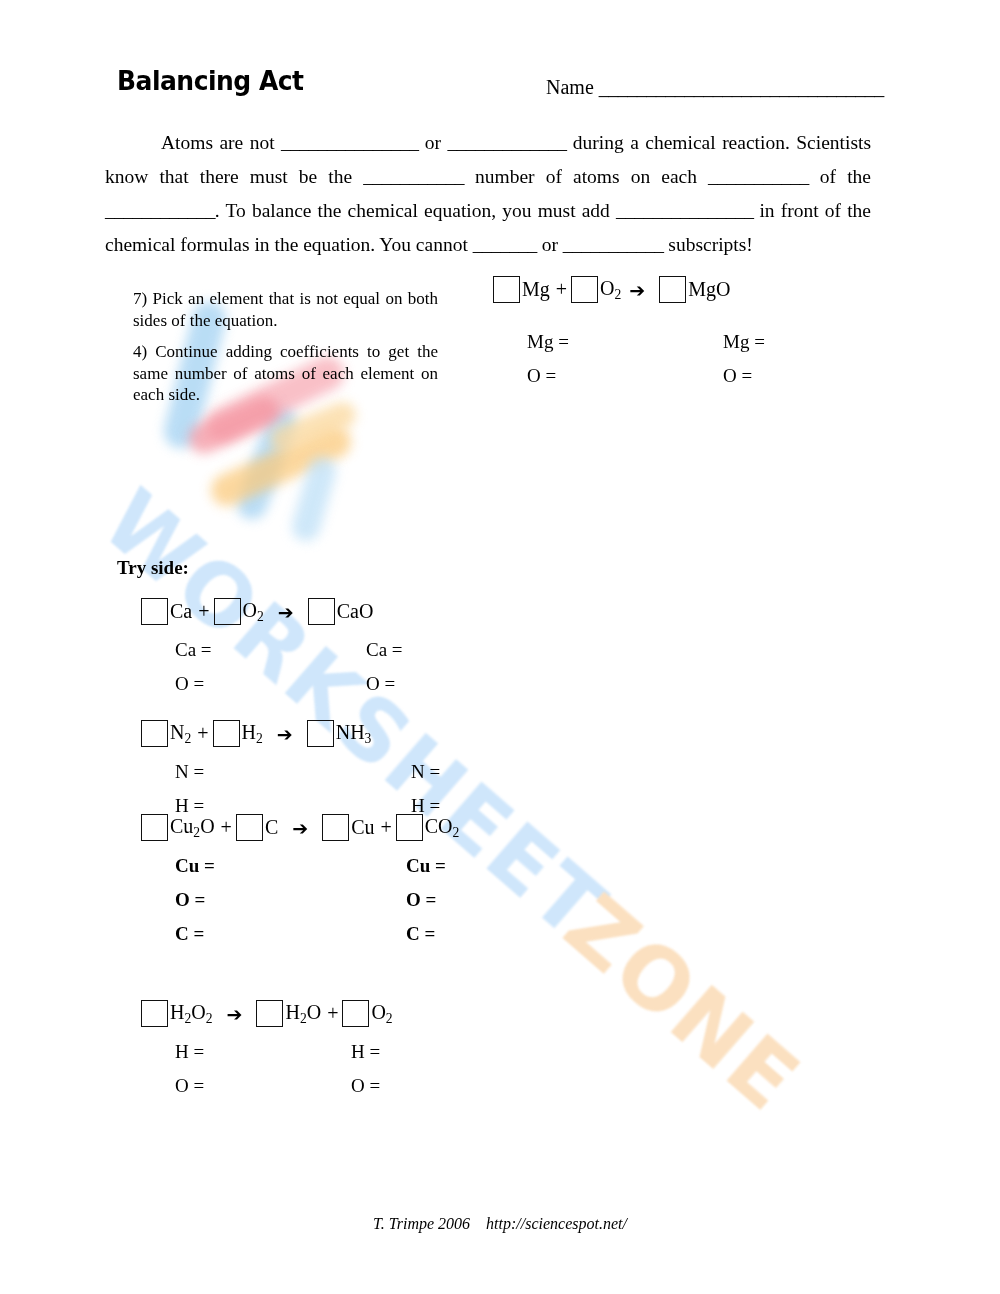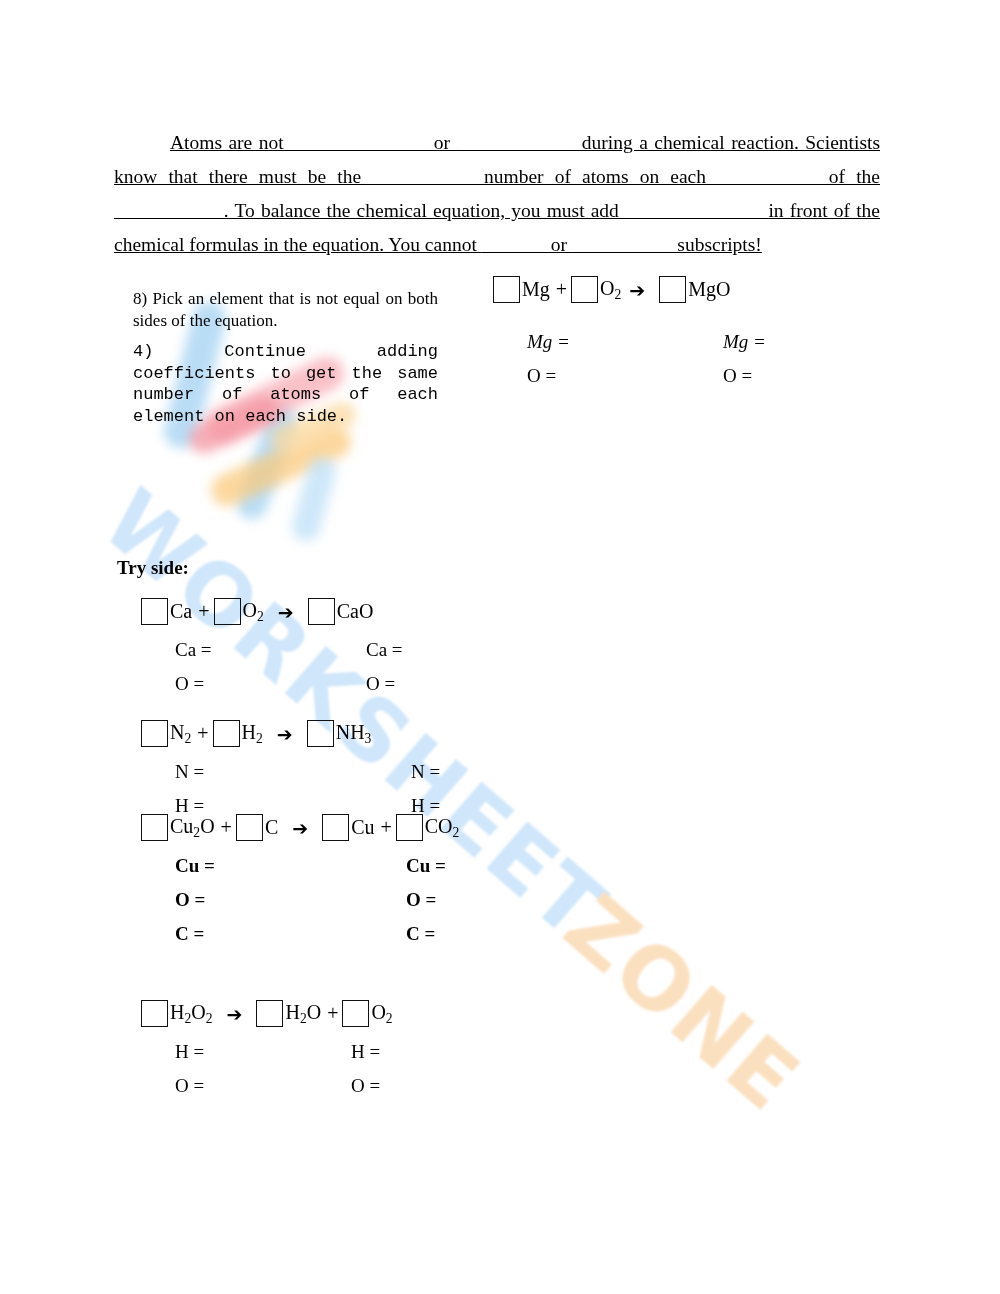--- a/index.html
+++ b/index.html
@@ -87,43 +87,42 @@
   #name-group {
     position: absolute;
     left: 546px; top: 10px;
     font-size: 20px;
     white-space: nowrap;
   }
   #name-line { letter-spacing: -0.5px; }
 
   #intro {
     position: absolute;
-    left: 114px; top: 126px;
+    left: 105px; top: 126px;
     width: 766px;
     font-size: 19.5px;
     line-height: 34px;
     text-align: justify;
     text-indent: 56px;
-    text-decoration: underline;
   }
   #intro .bl { letter-spacing: -0.6px; }
 
   
   #steps {
     position: absolute;
     left: 133px; top: 288px;
     width: 305px;
     font-size: 17px;
     line-height: 21.5px;
   }
   .step {
     text-align: justify;
     margin-bottom: 10px;
   }
-  .step:last-child { margin-bottom: 0; font-family: Liberation Mono, monospace; }
+  .step:last-child { margin-bottom: 0; }
 
   #example {
     position: absolute;
     left: 493px; top: 276px;
     width: 400px;
   }
 
   
   .eq-row {
     display: flex;
@@ -183,42 +182,49 @@
   <div class="wm-stroke" id="wm-s-pink2"></div>
   <div class="wm-stroke" id="wm-s-orange"></div>
   <div class="wm-stroke" id="wm-s-orange2"></div>
   <div class="wm-stroke" id="wm-s-blue3"></div>
   <div class="wm-text" id="wm-worksheet">WORKSHEET</div>
   <div class="wm-text" id="wm-zone">ZONE</div>
 </div>
 
 <div id="page">
 
+  <div id="header">
+    <div id="title">Balancing Act</div>
+    <div id="name-group">
+      <span>Name</span>
+      <span id="name-line">______________________________</span>
+    </div>
+  </div>
 
   <div id="intro"><span>Atoms are not </span><span class="bl">_______________</span><span> or </span><span class="bl">_____________</span><span> during a chemical reaction. Scientists know that there must be the </span><span class="bl">___________</span><span> number of atoms on each </span><span class="bl">___________</span><span> of the </span><span class="bl">____________</span><span>. To balance the chemical equation, you must add </span><span class="bl">_______________</span><span> in front of the chemical formulas in the equation.  You cannot </span><span class="bl">_______</span><span> or </span><span class="bl">___________</span><span> subscripts!</span></div>
 
   <div id="steps">
-      <div class="step">8) Pick an element that is not equal on both sides of the equation.</div>
+      <div class="step">7) Pick an element that is not equal on both sides of the equation.</div>
       <div class="step">4) Continue adding coefficients to get the same number of atoms of each element on each side.</div>
     </div>
 
   <div id="example">
       <div class="eq-row">
         <span class="cbox"></span>
         <span class="term">Mg</span>
         <span class="op">+</span>
         <span class="cbox"></span>
         <span class="term">O<sub>2</sub></span>
         <span class="arrow" style="padding: 0px 14px 0px 6px;">➔</span>
         <span class="cbox"></span>
         <span class="term">MgO</span>
       </div>
       <div style="height: 28px;"></div>
       <div style="position: relative;">
-        <div style="position: relative; height: 34px; font-style: italic;">
+        <div style="position: relative; height: 34px;">
           <span class="cl" style="position: absolute; left: 34px;">Mg =</span>
           <span class="cl" style="position: absolute; left: 230px;">Mg =</span>
         </div>
         <div style="position: relative; height: 34px;">
           <span class="cl" style="position: absolute; left: 34px;">O =</span>
           <span class="cl" style="position: absolute; left: 230px;">O =</span>
         </div>
       </div>
     </div>
 
@@ -319,14 +325,19 @@
             <span class="cl" style="position: absolute; left: 210px;">H =</span>
           </div>
           <div style="position: relative; height: 34px;">
             <span class="cl" style="position: absolute; left: 34px;">O =</span>
             <span class="cl" style="position: absolute; left: 210px;">O =</span>
           </div>
         </div>
       </div>
     </div>
 
+  <div id="footer">
+    <span>T. Trimpe 2006</span>
+    <span>&nbsp;&nbsp;</span>
+    <span>http://sciencespot.net/</span>
+  </div>
 
 </div>
 
 </body></html>

